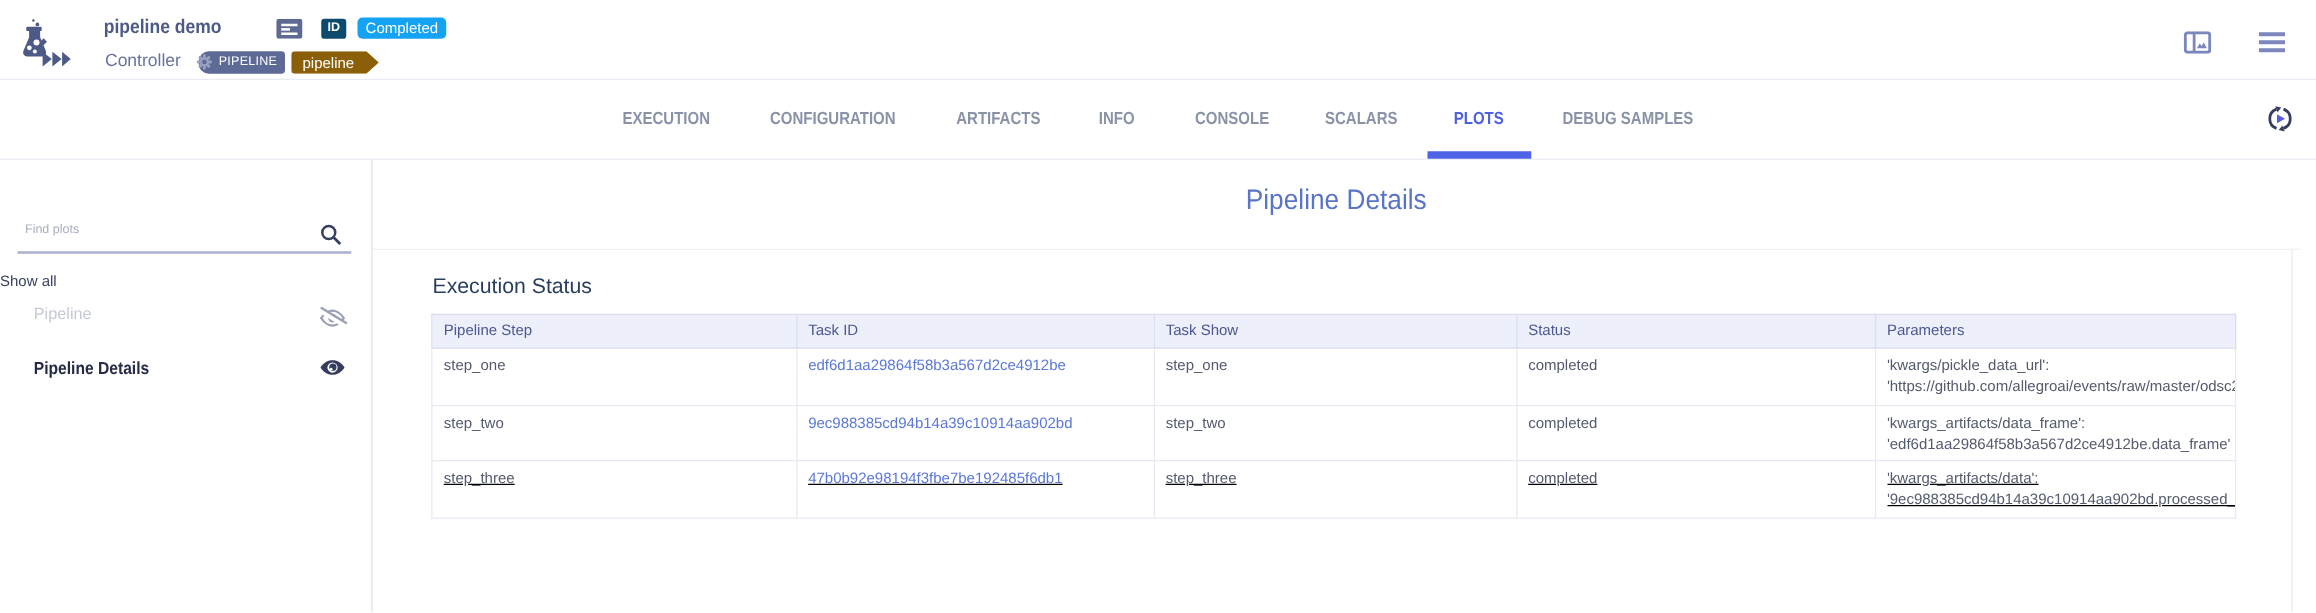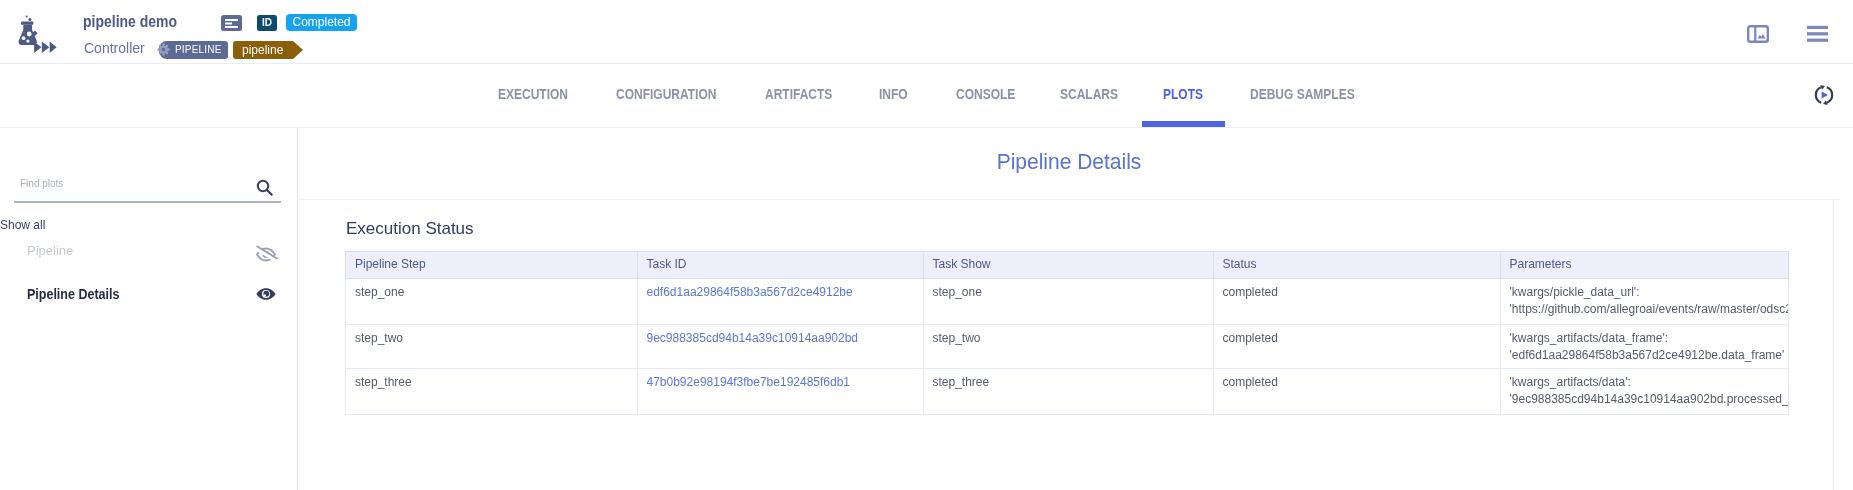--- a/index.html
+++ b/index.html
@@ -167,21 +167,21 @@
         <tr style="height:44px;">
           <td class="td">step_two</td>
           <td class="td"><span class="lnk">9ec988385cd94b14a39c10914aa902bd</span></td>
           <td class="td">step_two</td>
           <td class="td">completed</td>
           <td class="td">
               <div class="pl">'kwargs_artifacts/data_frame':</div>
               <div class="pl">'edf6d1aa29864f58b3a567d2ce4912be.data_frame'</div>
             </td>
         </tr>
-        <tr style="height:46px;">
+        <tr style="height:46px;text-decoration:underline;">
           <td class="td">step_three</td>
           <td class="td"><span class="lnk">47b0b92e98194f3fbe7be192485f6db1</span></td>
           <td class="td">step_three</td>
           <td class="td">completed</td>
           <td class="td">
               <div class="pl">'kwargs_artifacts/data':</div>
               <div class="pl">'9ec988385cd94b14a39c10914aa902bd.processed_data'</div>
             </td>
         </tr>
       </tbody>

